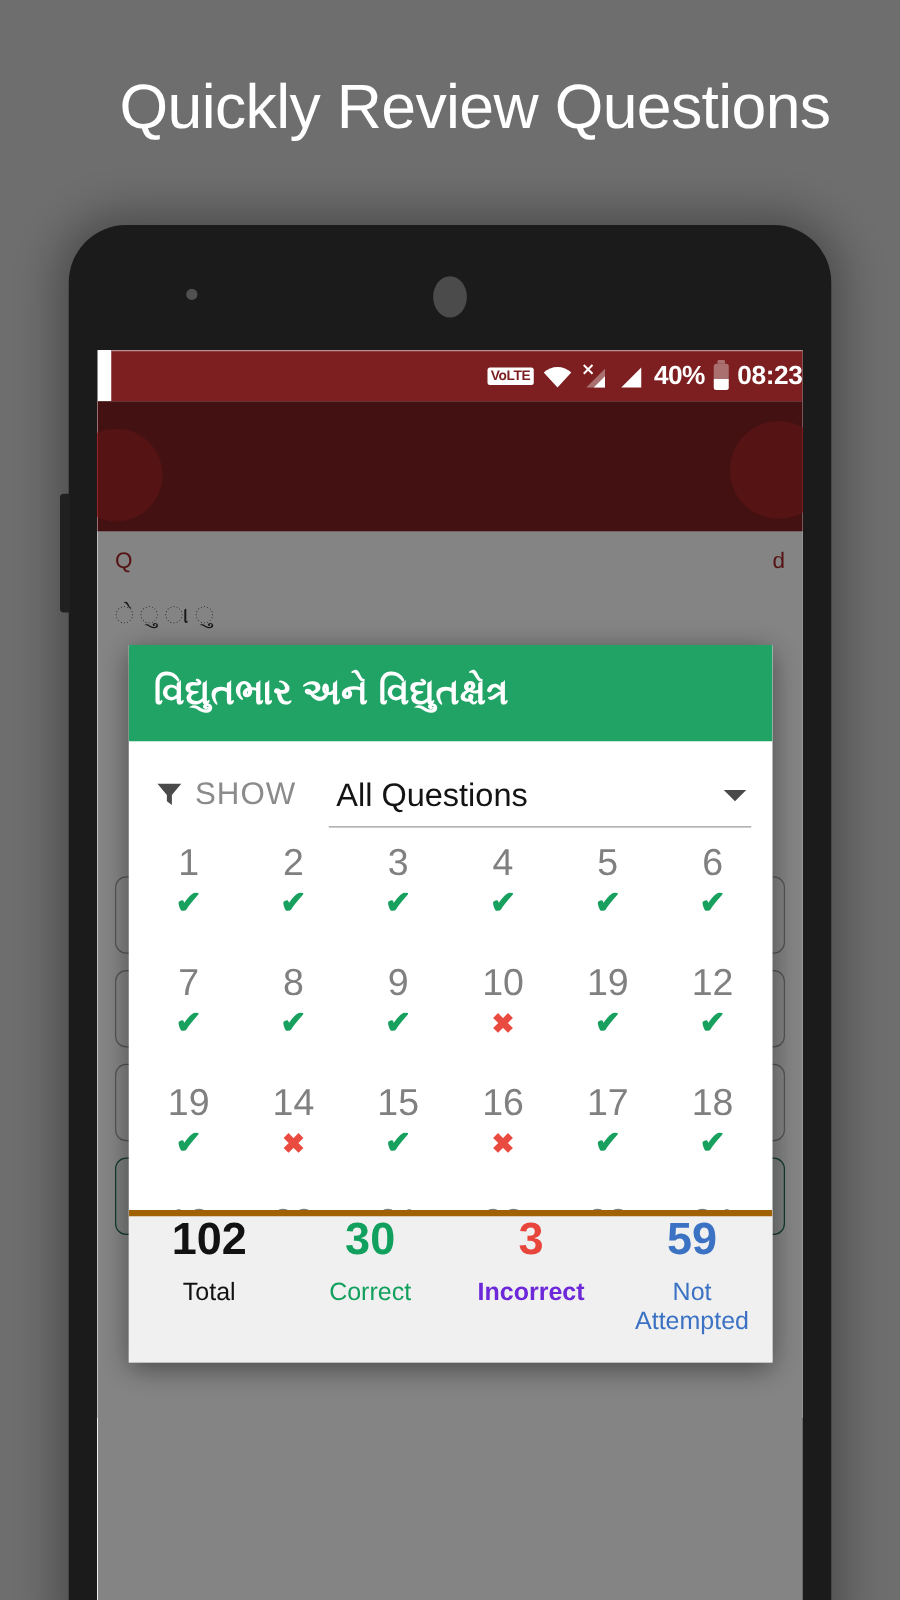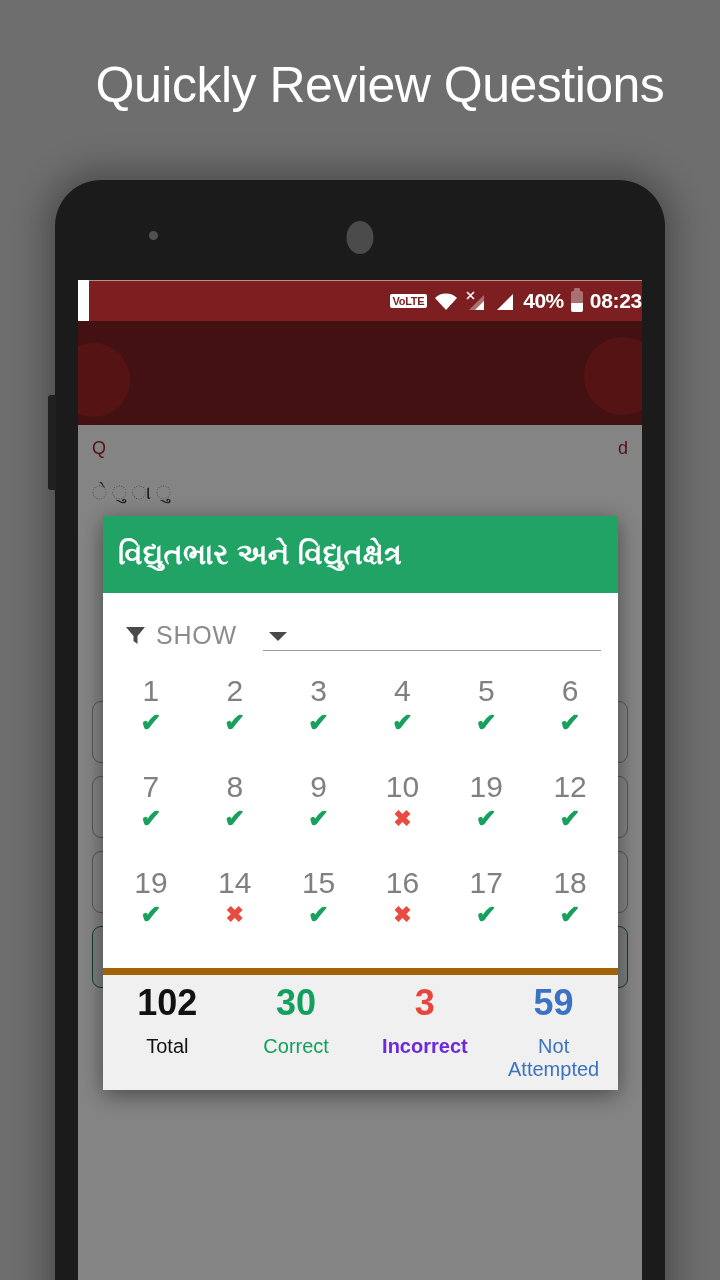--- a/index.html
+++ b/index.html
@@ -230,21 +230,21 @@
     display: flex;
     flex-direction: column;
     overflow: hidden;
   }
 
   #dialog-header {
     height: 77px;
     background: #21a366;
     display: flex;
     align-items: center;
-    padding-left: 15px;
+    padding-left: 20px;
     flex: 0 0 auto;
   }
   #dialog-title {
     color: #ffffff;
     font-size: 29px;
     font-weight: 600;
     font-family: "Liberation Sans", "DejaVu Sans", sans-serif;
     letter-spacing: 0.2px;
   }
 
@@ -317,25 +317,24 @@
     align-items: center;
   }
   .q-mark.correct { color: #18a05e; }
   .q-mark.incorrect { color: #ea4b41; font-size: 22px; }
 
   
   #summary-bar {
     flex: 0 0 auto;
     height: 122px;
     background: #f0f0f0;
-    border-top: 7px solid #a16207;
+    border-top: 5px solid #a16207;
     display: grid;
     grid-template-columns: repeat(4, 1fr);
     align-items: start;
-    padding-top: 10px;
   }
   .sum-cell {
     display: flex;
     flex-direction: column;
     align-items: center;
     justify-content: flex-start;
     gap: 14px;
     text-align: center;
     padding: 0 4px;
   }
@@ -409,20 +408,21 @@
       </div>
 
       <div id="filter-row">
         <span id="filter-icon">
           <svg width="21" height="21" viewBox="0 0 21 21">
             <path d="M1 2 L20 2 L12.5 11 L12.5 19 L8.5 16 L8.5 11 Z" fill="#4a4a4a"></path>
           </svg>
         </span>
         <span id="filter-label">SHOW</span>
         <div id="filter-select">
+          <span id="filter-value">All Questions</span>
           <span class="caret-down"></span>
         </div>
       </div>
 
       <div id="question-grid">
           <div class="q-cell">
             <div class="q-num">1</div>
             <div class="q-mark correct">✔</div>
           </div>
           <div class="q-cell">

